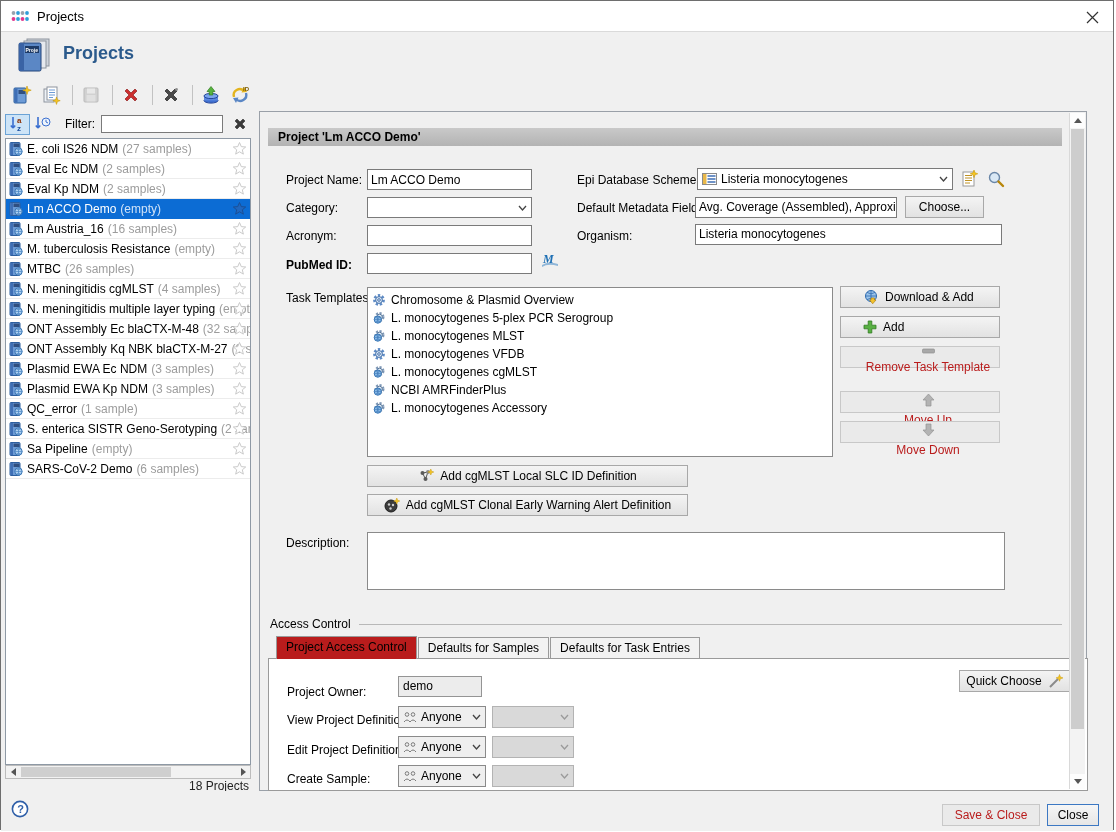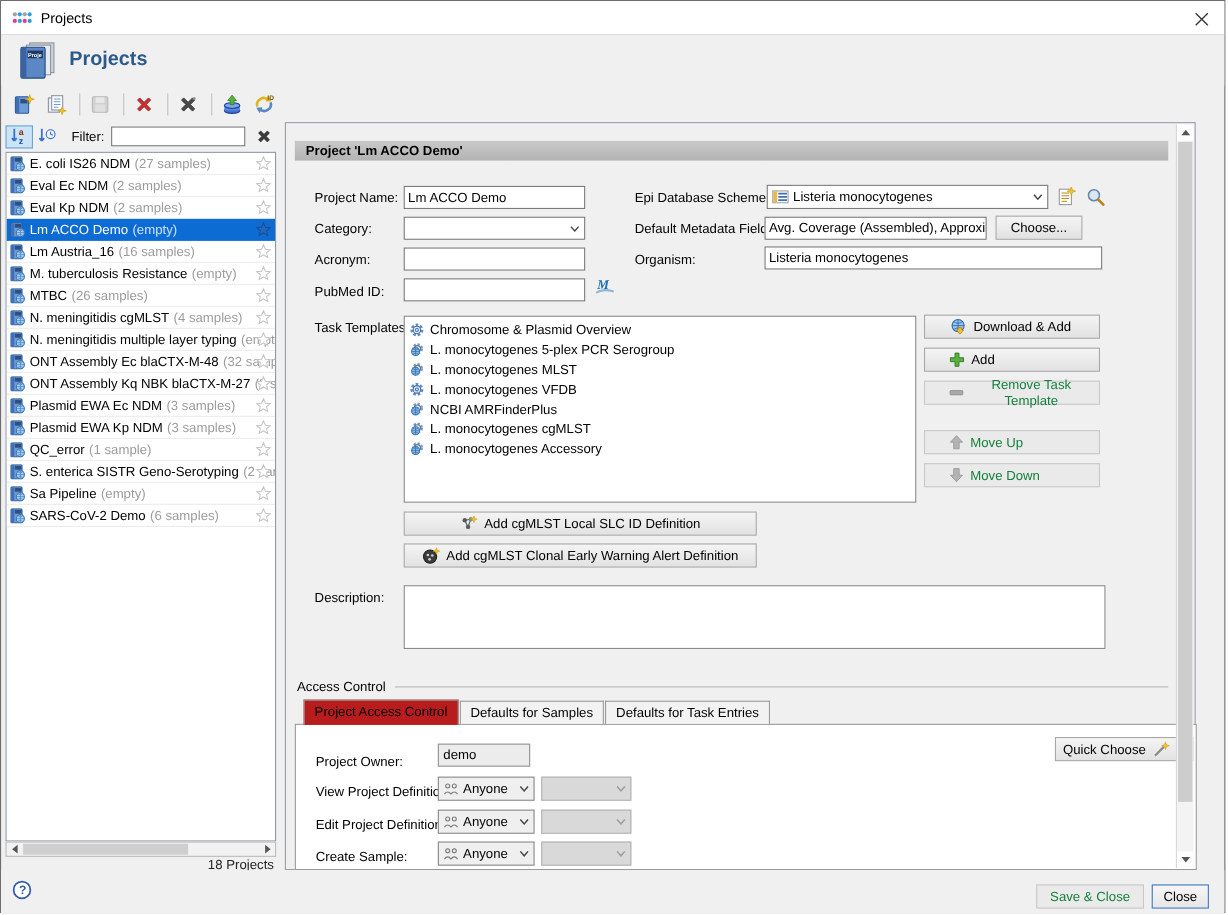--- a/index.html
+++ b/index.html
@@ -51,21 +51,21 @@
   .flabel{position:absolute;white-space:nowrap;}
   .tinput{position:absolute;border:1px solid #7a7a7a;background:#fff;padding:0 3px;font:inherit;box-sizing:border-box;height:21px;white-space:nowrap;overflow:hidden;line-height:19px;}
   .combo{position:absolute;display:flex;align-items:center;background:#fff;border:1px solid #7a7a7a;box-sizing:border-box;padding:0 16px 0 4px;height:21px;gap:4px;overflow:hidden;white-space:nowrap;}
   .combo .chev{position:absolute;right:4px;top:7px;}
   .combo.graybg{background:#efefef;border-color:#8a8a8a;}
   .combo.disabled{background:#d9d9d9;border-color:#b3b3b3;}
   .combo.disabled .chev polyline{stroke:#9a9a9a;}
   .btn{position:absolute;display:flex;align-items:center;background:linear-gradient(#f4f4f4,#e2e2e2);border:1px solid #a8a8a8;box-sizing:border-box;font:inherit;gap:6px;height:22px;}
   .btn.centered{justify-content:center;}
   .btn.lefted{padding-left:22px;}
-  .btn.disabled{background:#eaeaea;border-color:#c8c8c8;color:#15803d;}
+  .btn.disabled{background:#eaeaea;border-color:#c8c8c8;color:#b91c1c;flex-direction:column;}
   .tasklist{position:absolute;left:107px;top:175px;width:466px;height:170px;background:#fff;border:1px solid #8a8a8a;box-sizing:border-box;padding-top:3px;}
   .tt-row{display:flex;align-items:center;gap:5px;height:18px;padding-left:4px;white-space:nowrap;}
   .tt-row .ico{flex:none;width:14px;height:14px;}
   .tt-row .ico.gear-globe{display:none;}
   .tt-row.gear-globe-icon .ico.gear-globe{display:block;}
   .desc-area{position:absolute;left:107px;top:420px;width:638px;height:58px;border:1px solid #8a8a8a;background:#fff;resize:none;font:inherit;box-sizing:border-box;}
   
   .ac-group{position:absolute;left:10px;top:505px;right:24px;display:flex;align-items:center;}
   .ac-group .line{flex:1;height:1px;background:#b8b8b8;margin-left:8px;}
   .tabs{position:absolute;left:16px;top:525px;display:flex;z-index:2;}
@@ -548,21 +548,21 @@
     </div>
     <div class="sidebar-status">18 Projects</div>
   </div>
 
   <div class="mainpanel">
     <div class="panelheader">Project 'Lm ACCO Demo'</div>
 
     <span class="flabel" style="left:26px;top:61px;">Project Name:</span>
     <span class="flabel" style="left:26px;top:89px;">Category:</span>
     <span class="flabel" style="left:26px;top:117px;">Acronym:</span>
-    <span class="flabel" style="left:26px;top:146px;">PubMed ID:</span>
+    <span class="flabel" style="left:26px;top:146px;font-weight:bold;">PubMed ID:</span>
 
     <input class="tinput" style="left: 107px; top: 57px; width: 165px;" value="Lm ACCO Demo">
     <div class="combo" style="left:107px;top:85px;width:165px;">
       <span></span>
       <span class="chev">
           <svg width="9" height="6" viewBox="0 0 9 6">
             <polyline points="1,1 4.5,5 8,1" fill="none" stroke="#444" stroke-width="1.3"></polyline>
           </svg>
         </span>
     </div>
@@ -667,34 +667,34 @@
   <div class="tt-row gear-globe-icon">
 
     <span class="ico gear-globe">
       <svg width="14" height="14" viewBox="0 0 14 14">
         <circle cx="7.5" cy="6" r="3.8" fill="none" stroke="#7e97b5" stroke-width="2.4" stroke-dasharray="2 1.5"></circle>
         <circle cx="7.5" cy="6" r="2.8" fill="#e3ecf5" stroke="#5b799c"></circle>
         <circle cx="5.8" cy="8.6" r="3.6" fill="#8fc0ea" stroke="#3a77b5"></circle>
         <path d="M2.2 8.6 H9.4 M5.8 5 V12.2 M3.5 6.4 Q5.8 8.2 8.1 6.4 M3.5 10.8 Q5.8 9 8.1 10.8" stroke="#2f6aae" stroke-width="0.6" fill="none"></path>
       </svg>
     </span>
-    <span class="tt-label">NCBI AMRFinderPlus</span>
+    <span class="tt-label">L. monocytogenes cgMLST</span>
   </div>
 
   <div class="tt-row gear-globe-icon">
 
     <span class="ico gear-globe">
       <svg width="14" height="14" viewBox="0 0 14 14">
         <circle cx="7.5" cy="6" r="3.8" fill="none" stroke="#7e97b5" stroke-width="2.4" stroke-dasharray="2 1.5"></circle>
         <circle cx="7.5" cy="6" r="2.8" fill="#e3ecf5" stroke="#5b799c"></circle>
         <circle cx="5.8" cy="8.6" r="3.6" fill="#8fc0ea" stroke="#3a77b5"></circle>
         <path d="M2.2 8.6 H9.4 M5.8 5 V12.2 M3.5 6.4 Q5.8 8.2 8.1 6.4 M3.5 10.8 Q5.8 9 8.1 10.8" stroke="#2f6aae" stroke-width="0.6" fill="none"></path>
       </svg>
     </span>
-    <span class="tt-label">L. monocytogenes cgMLST</span>
+    <span class="tt-label">NCBI AMRFinderPlus</span>
   </div>
 
   <div class="tt-row gear-globe-icon">
 
     <span class="ico gear-globe">
       <svg width="14" height="14" viewBox="0 0 14 14">
         <circle cx="7.5" cy="6" r="3.8" fill="none" stroke="#7e97b5" stroke-width="2.4" stroke-dasharray="2 1.5"></circle>
         <circle cx="7.5" cy="6" r="2.8" fill="#e3ecf5" stroke="#5b799c"></circle>
         <circle cx="5.8" cy="8.6" r="3.6" fill="#8fc0ea" stroke="#3a77b5"></circle>
         <path d="M2.2 8.6 H9.4 M5.8 5 V12.2 M3.5 6.4 Q5.8 8.2 8.1 6.4 M3.5 10.8 Q5.8 9 8.1 10.8" stroke="#2f6aae" stroke-width="0.6" fill="none"></path>

